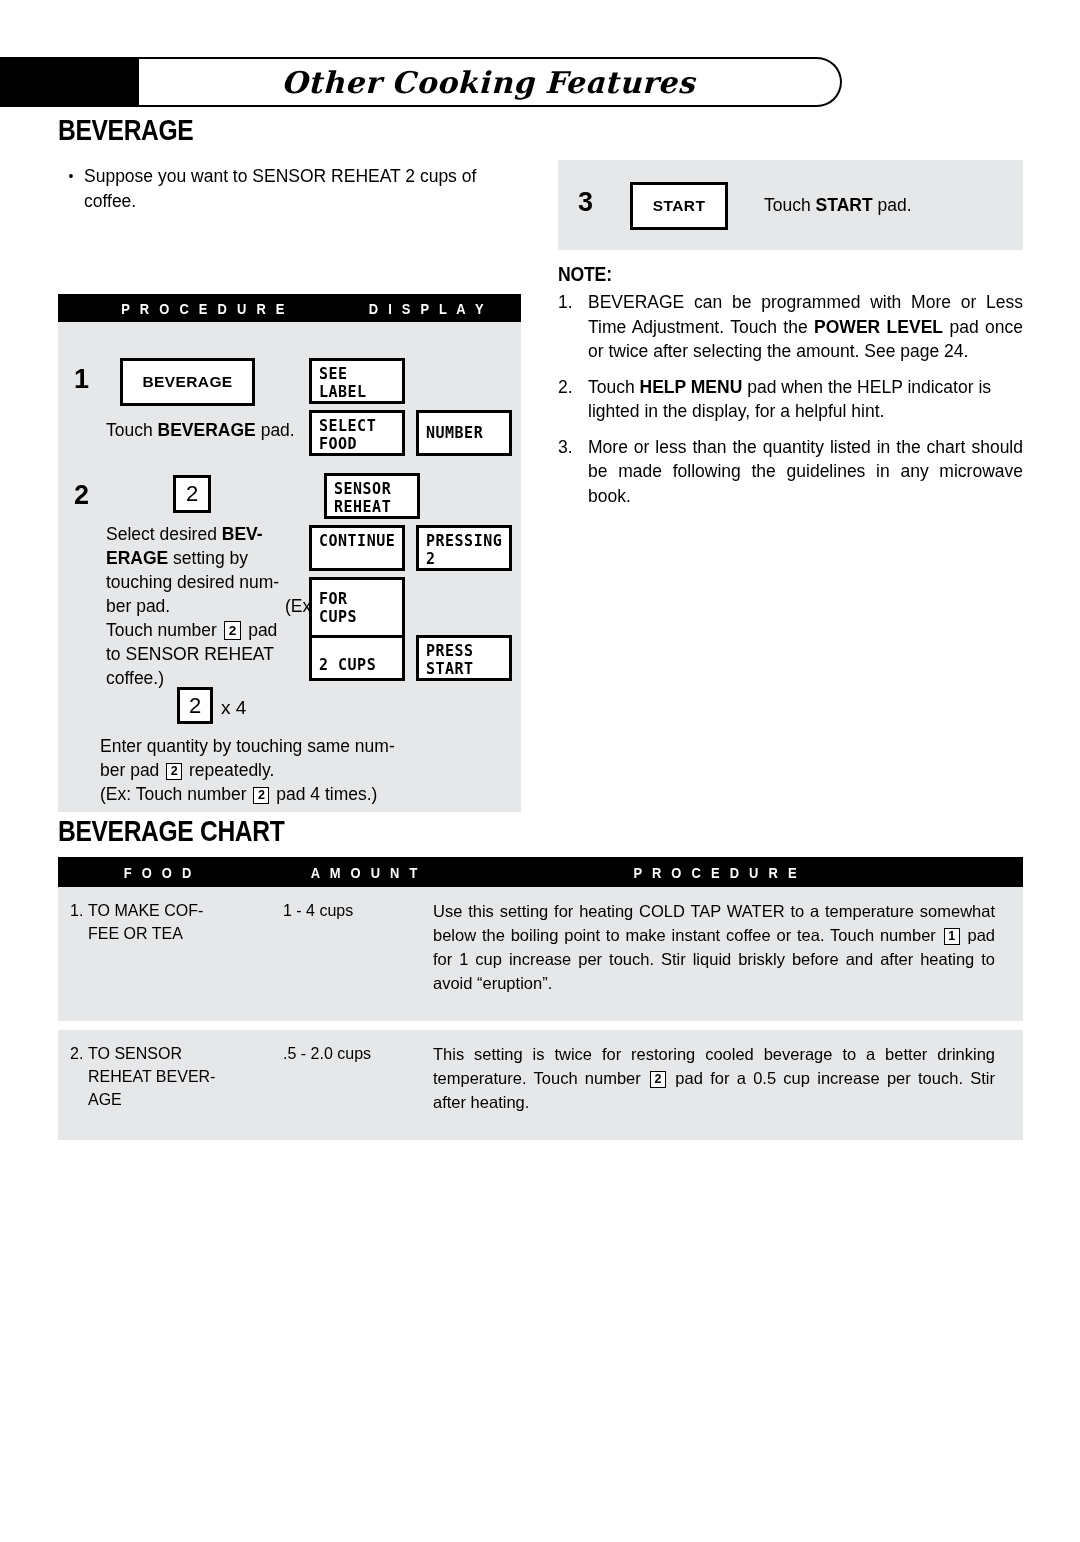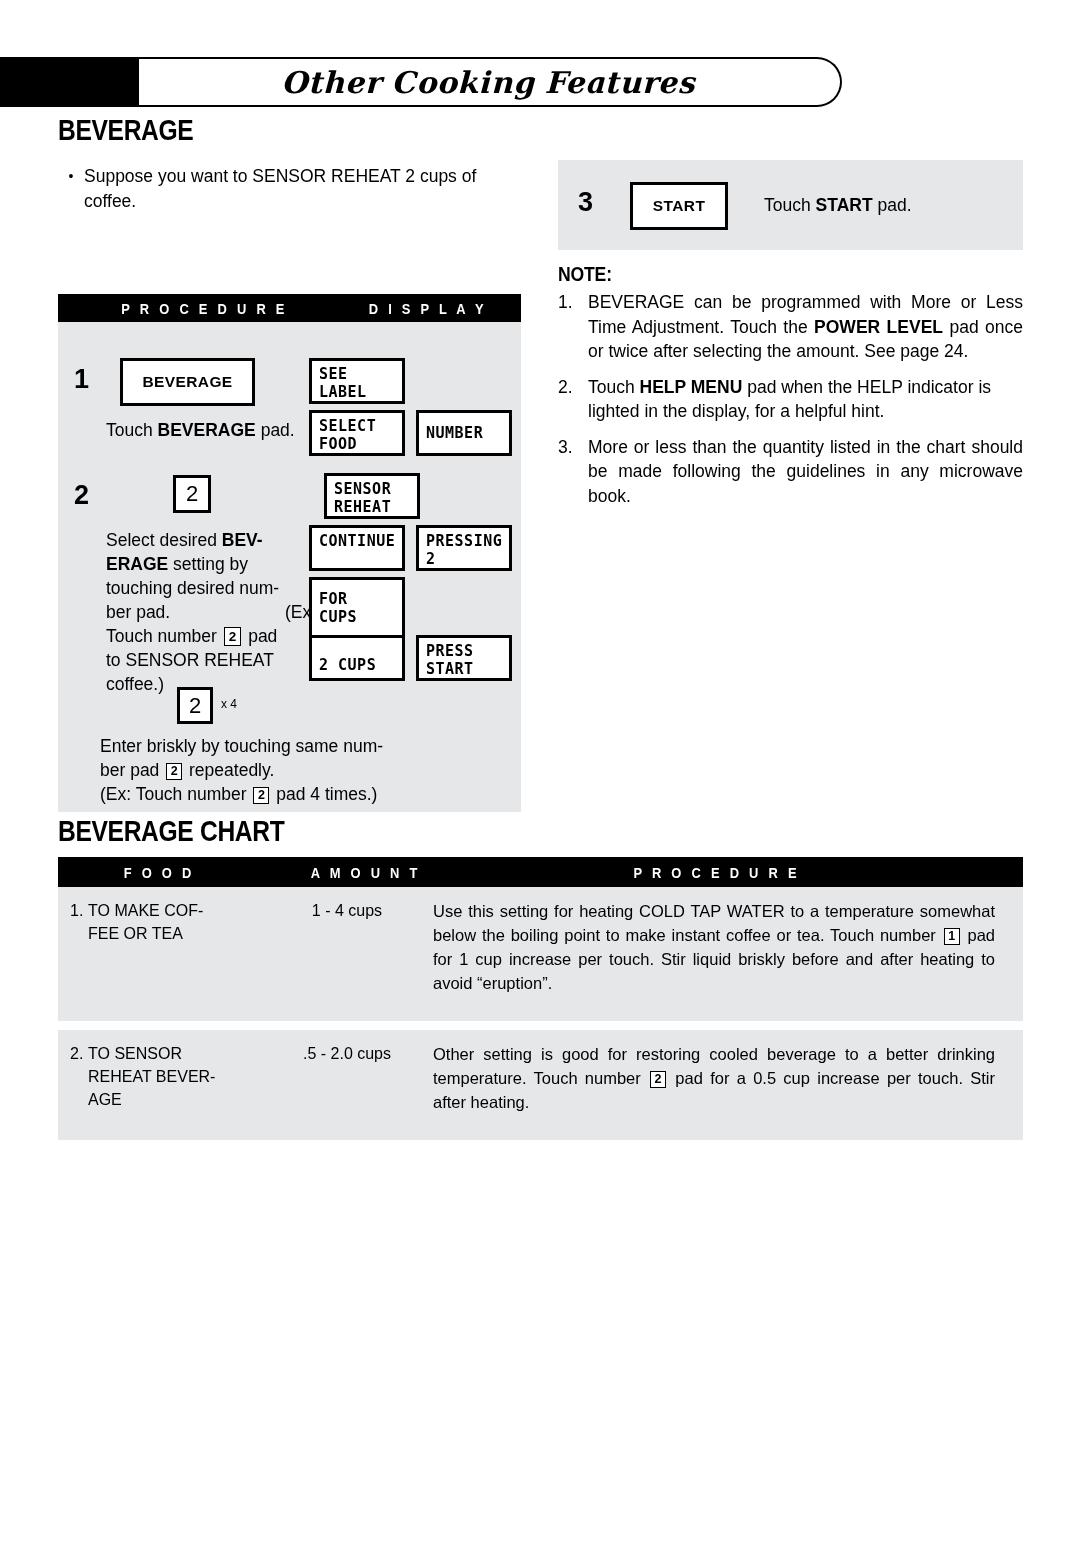--- a/index.html
+++ b/index.html
@@ -276,21 +276,21 @@
     line-height: 23px;
   }
   .cell-food .fi {
     display: flex;
   }
   .cell-food .fnum { width: 18px; flex: 0 0 18px; }
   .cell-amount {
     width: 150px;
     font-size: 16px;
     line-height: 23px;
-    text-align: center;
+    text-align: left;
     padding-right: 22px;
   }
   .cell-proc {
     width: 590px;
     font-size: 16.5px;
     line-height: 24px;
     text-align: justify;
     text-justify: inter-word;
     padding-right: 28px;
   }
@@ -354,37 +354,37 @@
         <div class="lcd" style="left:358px; top:88px; width:96px; height:46px; display:flex; align-items:center;">
           <div>NUMBER</div>
         </div>
       </div>
 
       <div class="proc-step">
         <div class="step-num" style="left:16px; top:158px;">2</div>
 
         <div class="pad-num" style="position:absolute; left:115px; top:153px; width:38px; height:38px;">2</div>
 
-        <div class="step-text" style="position:absolute; left:48px; top:206px; width:210px;">
+        <div class="step-text" style="position:absolute; left:48px; top:200px; width:210px;">
           <span>Select desired </span><b>BEV-</b><br>
           <b>ERAGE</b><span> setting by</span><br>
           <span>touching desired num-</span><br>
           <span style="display:inline-block; width:100%;">
             <span>ber pad.</span><span style="float:right;">(Ex:</span>
           </span><br>
           <span>Touch number </span><span class="keycap">2</span><span> pad</span><br>
           <span>to SENSOR REHEAT</span><br>
           <span>coffee.)</span>
         </div>
 
         <div class="pad-num" style="position:absolute; left:119px; top:365px; width:36px; height:37px;">2</div>
-        <div style="position:absolute; left:163px; top:375px; font-size:12px;">x 4</div>
+        <div style="position:absolute; left:163px; top:375px; font-size:19px;">x 4</div>
 
         <div class="step-text" style="position:absolute; left:42px; top:412px; width:300px;">
-          <span>Enter briskly by touching same num-</span><br>
+          <span>Enter quantity by touching same num-</span><br>
           <span>ber pad </span><span class="keycap sm">2</span><span> repeatedly.</span><br>
           <span>(Ex: Touch number </span><span class="keycap sm">2</span><span> pad 4 times.)</span>
         </div>
 
         <div class="lcd" style="left:266px; top:151px; width:96px; height:46px;">
           <div>SENSOR</div>
           <div>REHEAT</div>
         </div>
         <div class="lcd" style="left:251px; top:203px; width:96px; height:46px; display:flex; ">
           <div>CONTINUE</div>
@@ -465,19 +465,19 @@
         <div class="fi">
           <div class="fnum">2.</div>
           <div>
             <div>TO SENSOR</div>
             <div>REHEAT BEVER-</div>
             <div>AGE</div>
           </div>
         </div>
       </div>
       <div class="cell-amount">.5  - 2.0 cups</div>
-      <div class="cell-proc"><span>Other setting is good for restoring cooled beverage to a better drinking temperature. Touch number </span><span class="keycap sm">2</span><span> pad for a 0.5 cup increase per touch. Stir after heating.</span></div>
+      <div class="cell-proc"><span>This setting is twice for restoring cooled beverage to a better drinking temperature. Touch number </span><span class="keycap sm">2</span><span> pad for a 0.5 cup increase per touch. Stir after heating.</span></div>
     </div>
 
   </div>
 
 
 </div>
 
 </body></html>

